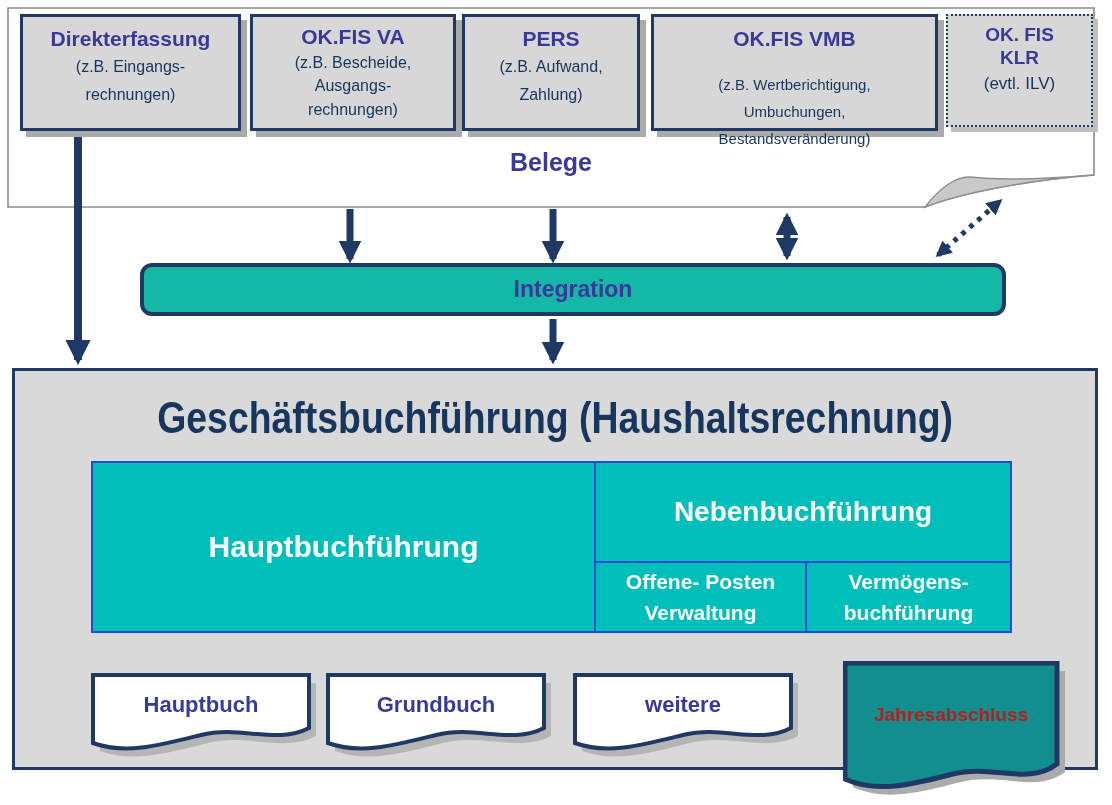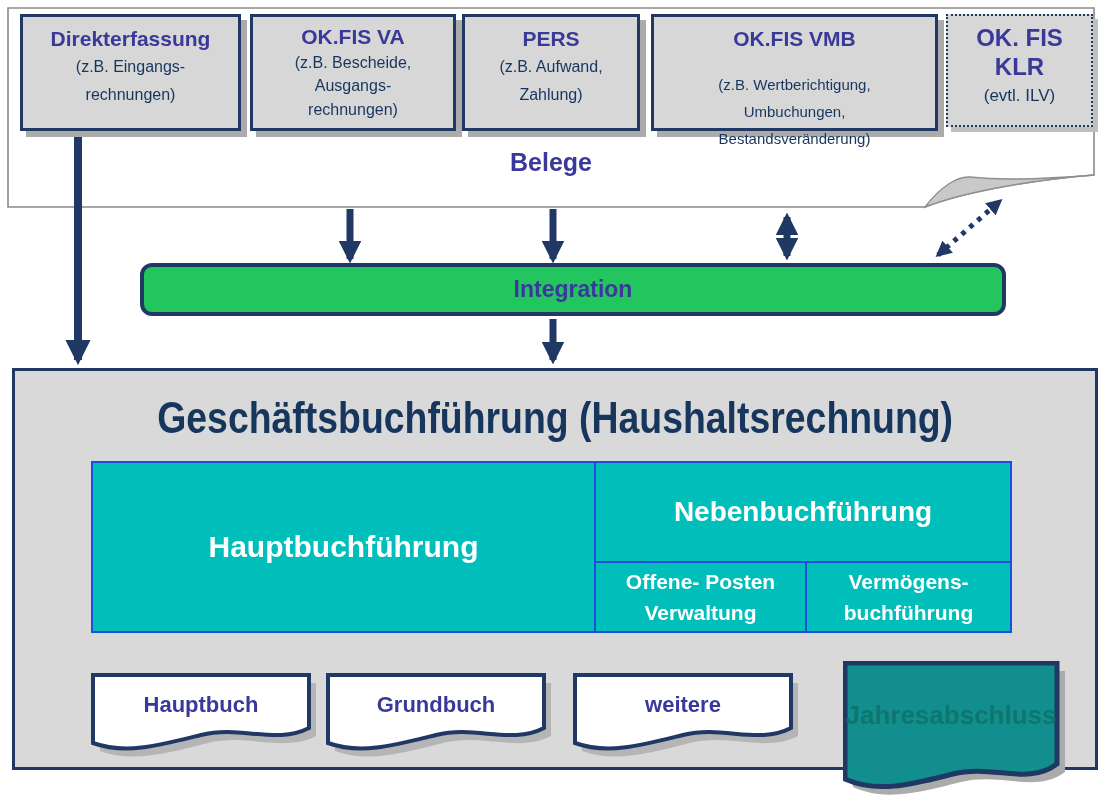--- a/index.html
+++ b/index.html
@@ -6,29 +6,29 @@
   body{font-family:"Liberation Sans","DejaVu Sans",sans-serif;}
   .stage{position:relative;width:1112px;height:805px;background:#ffffff;overflow:hidden;}
   .bglayer{position:absolute;left:0;top:0;width:1112px;height:805px;z-index:0;}
 
   
   .srcbox{position:absolute;z-index:2;background:#D7D7D7;border:3px solid #1F3864;
           box-shadow:6px 6px 0 #ABABAB;text-align:center;box-sizing:border-box;}
   .srcbox .title{color:#39399A;font-weight:bold;font-size:21px;margin-top:9px;line-height:1.2;}
   .srcbox .sub{color:#17365D;font-size:16px;line-height:1.75;margin-top:2px;}
   .srcbox.klr{border:2px dotted #1F3864;box-shadow:5px 5px 0 #BFBFBF;}
-  .srcbox.klr .title{font-size:24px;max-width:100px;margin:8px auto 0;}
+  .srcbox.klr .title{font-size:19px;max-width:100px;margin:8px auto 0;}
   .srcbox.klr .sub{font-size:17px;line-height:1.4;}
   .srcbox.vmb .sub{font-size:15px;line-height:1.8;margin-top:20px;}
 
   .belege{position:absolute;left:8px;top:148px;width:1086px;text-align:center;z-index:2;
           color:#39399A;font-weight:bold;font-size:25px;}
 
   .integration{position:absolute;left:140px;top:263px;width:866px;height:53px;z-index:2;
-               background:#22c55e;border:4px solid #1F3864;border-radius:12px;box-sizing:border-box;
+               background:#14b8a6;border:4px solid #1F3864;border-radius:12px;box-sizing:border-box;
                display:flex;align-items:center;justify-content:center;text-align:center;}
   .integration .lbl{color:#39399A;font-weight:bold;font-size:23px;}
 
   
   .ledger{position:absolute;left:12px;top:368px;width:1086px;height:402px;z-index:1;
           background:#D9D9D9;border:3px solid #1F3864;box-sizing:border-box;}
   .ledger-title{position:absolute;left:0;top:22px;width:100%;text-align:center;
                 color:#17365D;font-weight:bold;font-size:44px;white-space:nowrap;}
   .ledger-title .cond{display:inline-block;transform:scaleX(0.85);}
 
@@ -43,21 +43,21 @@
 
   
   .doc{position:absolute;width:232px;height:95px;}
   .doc svg{position:absolute;left:0;top:0;}
   .doc .dlbl{position:absolute;left:0;top:8px;width:220px;height:48px;display:flex;
              align-items:center;justify-content:center;color:#39399A;font-weight:bold;font-size:22px;}
   .doc.d1{left:76px;top:302px;}
   .doc.d2{left:311px;top:302px;}
   .doc.d3{left:558px;top:302px;}
   .doc.result{left:828px;top:290px;width:230px;height:145px;z-index:3;}
-  .doc.result .dlbl{top:30px;width:216px;color:#0f766e;font-size:26px;}
+  .doc.result .dlbl{top:30px;width:216px;color:#b91c1c;font-size:19px;}
 </style>
 </head>
 <body>
 
 <div class="stage">
 
   <svg class="bglayer" width="1112" height="805" viewBox="0 0 1112 805">
     <defs>
       <marker id="ah" viewBox="0 0 10 10" refX="8" refY="5" markerWidth="3.2" markerHeight="3.2" orient="auto-start-reverse">
         <path d="M0,0 L10,5 L0,10 Z" fill="#1F3864"></path>

